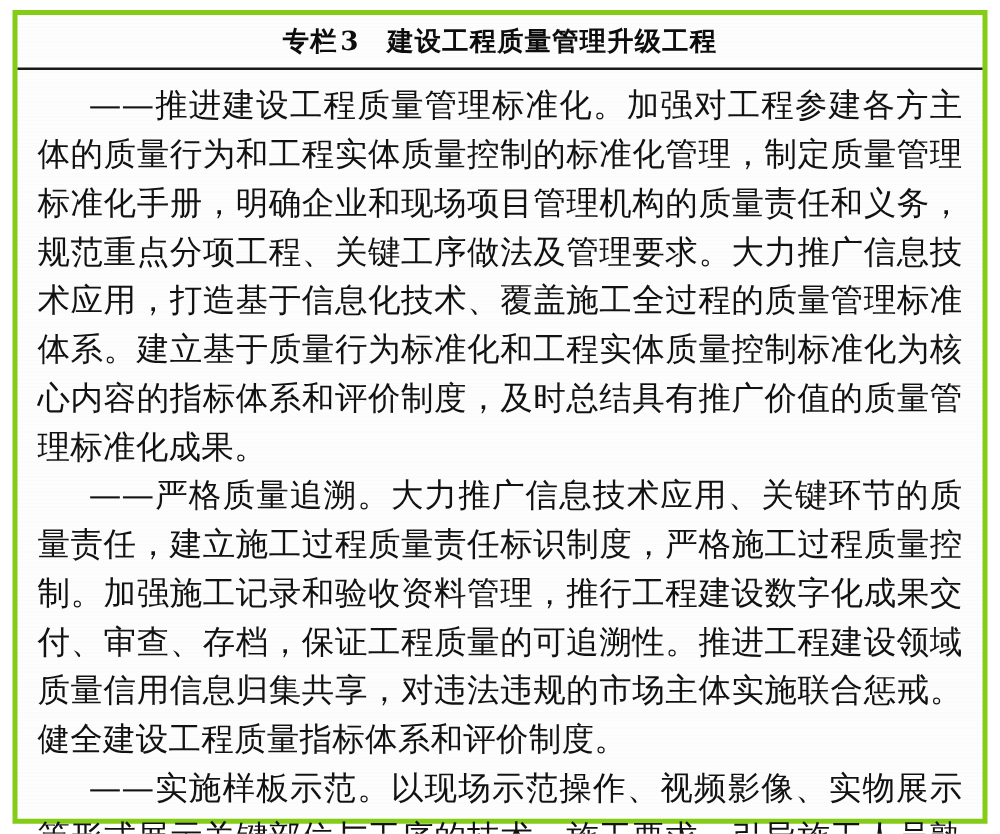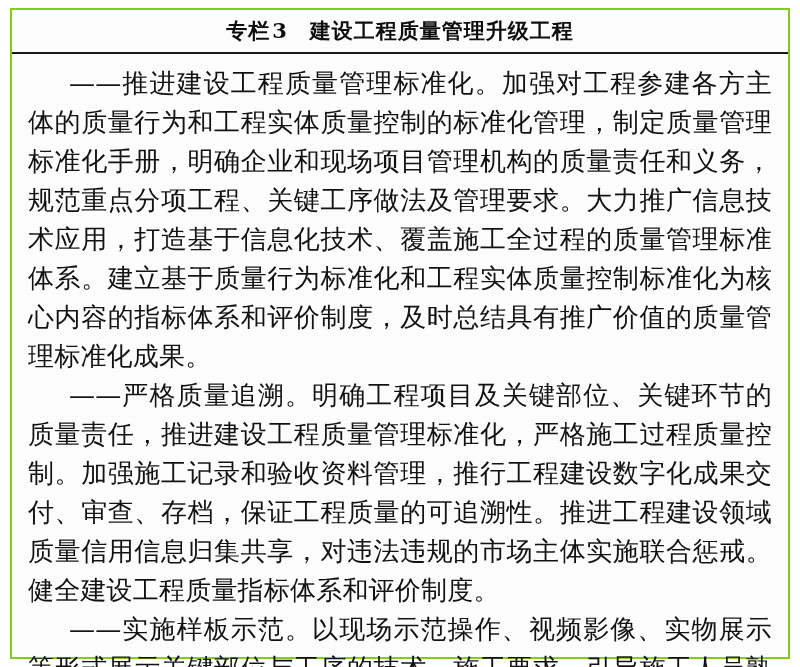--- a/index.html
+++ b/index.html
@@ -18,21 +18,21 @@
     width: 800px;
     height: 667px;
     box-sizing: border-box;
     padding: 8px 10px 6px 10px;
     position: relative;
   }
   .box {
     box-sizing: border-box;
     width: 780px;
     height: 651px;
-    border: 2px solid #84cc16;
+    border: 4px solid #84cc16;
     background: #fdfdfd;
     padding: 0;
     position: relative;
   }
   .box-title {
     box-sizing: border-box;
     width: 100%;
     text-align: center;
     font-size: 21px;
     font-weight: bold;
@@ -82,19 +82,19 @@
 
 <div class="page">
   <div class="box">
 
     <div class="box-title">
       <span>专栏</span><span class="num">3</span><span class="sep"></span><span>建设工程质量管理升级工程</span>
     </div>
 
     <div class="body">
       <p class="para">——推进建设工程质量管理标准化。加强对工程参建各方主体的质量行为和工程实体质量控制的标准化管理，制定质量管理标准化手册，明确企业和现场项目管理机构的质量责任和义务，规范重点分项工程、关键工序做法及管理要求。大力推广信息技术应用，打造基于信息化技术、覆盖施工全过程的质量管理标准体系。建立基于质量行为标准化和工程实体质量控制标准化为核心内容的指标体系和评价制度，及时总结具有推广价值的质量管理标准化成果。</p>
-      <p class="para">——严格质量追溯。明确工程项目及关键部位、关键环节的质量责任，推进建设工程质量管理标准化，严格施工过程质量控制。加强施工记录和验收资料管理，推行工程建设数字化成果交付、审查、存档，保证工程质量的可追溯性。推进工程建设领域质量信用信息归集共享，对违法违规的市场主体实施联合惩戒。健全建设工程质量指标体系和评价制度。</p>
+      <p class="para">——严格质量追溯。大力推广信息技术应用、关键环节的质量责任，建立施工过程质量责任标识制度，严格施工过程质量控制。加强施工记录和验收资料管理，推行工程建设数字化成果交付、审查、存档，保证工程质量的可追溯性。推进工程建设领域质量信用信息归集共享，对违法违规的市场主体实施联合惩戒。健全建设工程质量指标体系和评价制度。</p>
       <p class="para">——实施样板示范。以现场示范操作、视频影像、实物展示等形式展示关键部位与工序的技术、施工要求，引导施工人员熟练掌握质量标准和具体工艺。积极实施质量管理标准化示范工程，发挥示范带动作用，推动工程建设领域优质化、品牌化发展。建设工程质量管理升级工程，建设品质工程。</p>
     </div>
 
     <div class="grain"></div>
   </div>
 </div>
 
 </body></html>

